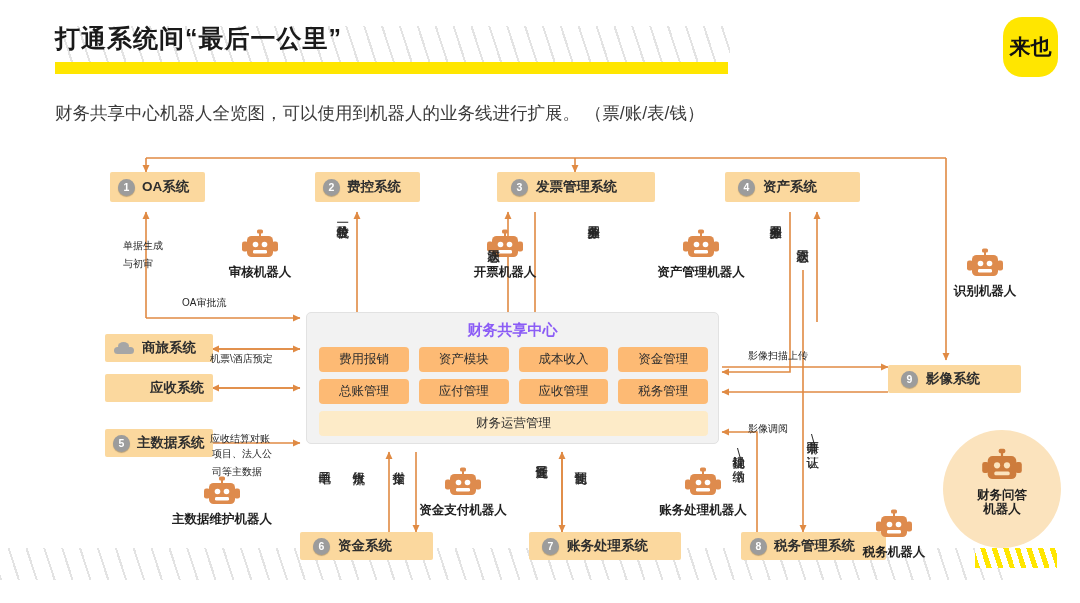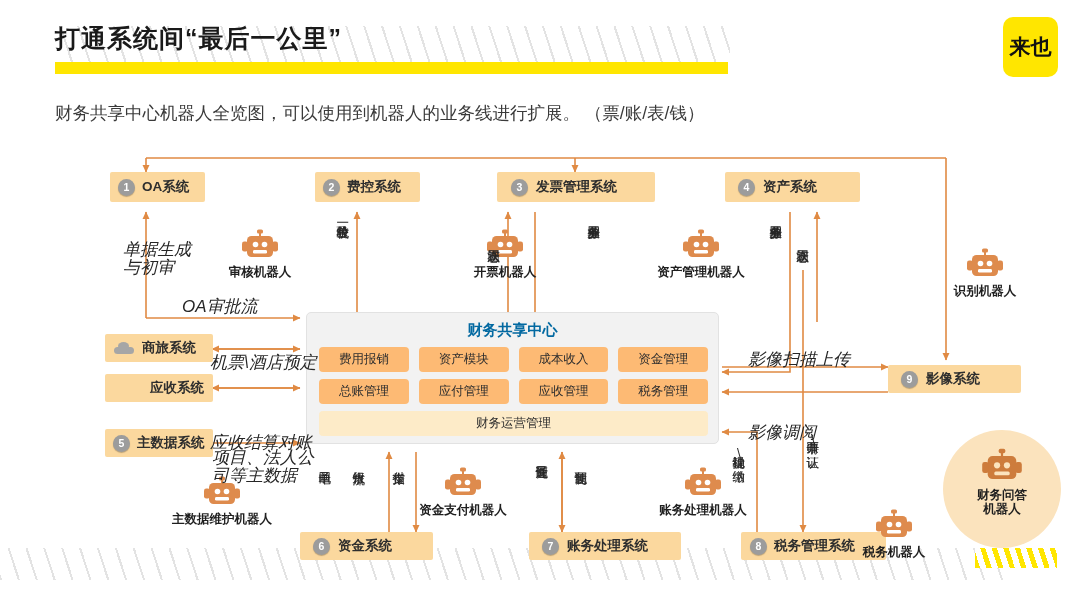--- a/index.html
+++ b/index.html
@@ -30,21 +30,21 @@
     white-space:nowrap;
   }
   #subtitle{
     position:absolute;left:55px;top:101px;
     font-size:17.5px;color:#3a3a3a;white-space:nowrap;
   }
 
   
   #logo{
     position:absolute;left:1003px;top:17px;width:55px;height:60px;
-    background:#ffe600;border-radius:10px;
+    background:#ffe600;border-radius:19px;
     display:flex;align-items:center;justify-content:center;
   }
   #logo-text{
     font-size:21px;font-weight:bold;color:#111;line-height:0.96;
     text-align:center;letter-spacing:0px;
   }
 
   
   #wires{position:absolute;left:0;top:0;width:1080px;height:603px;}
 
@@ -74,21 +74,21 @@
   }
 
   
   #hub{
     position:absolute;left:306px;top:312px;width:413px;height:132px;
     background:#f2f2f2;border:1px solid #e2e2e2;border-radius:5px;
     box-sizing:border-box;
   }
   #hub-title{
     position:absolute;left:0;top:8px;width:100%;text-align:center;
-    font-size:15px;font-weight:bold;color:#0369a1;
+    font-size:15px;font-weight:bold;color:#8b5cf6;
   }
   .hub-grid{position:absolute;left:12px;top:34px;width:389px;}
   .hub-row{display:flex;gap:10px;margin-bottom:7px;}
   .hub-cell{
     flex:1;height:25px;background:#fdba74;border-radius:4px;
     display:flex;align-items:center;justify-content:center;
     font-size:12.5px;color:#2e2e2e;
   }
   .hub-wide{
     height:25px;background:#fdebc8;border-radius:4px;
@@ -106,23 +106,22 @@
 
   
   #qa-circle{
     position:absolute;left:943px;top:430px;width:118px;height:118px;
     background:#fbe3bd;border-radius:50%;
   }
   #qa-robot{position:absolute;left:944px;top:448px;width:116px;text-align:center;}
 
   
   .elabel{
-    position:absolute;font-size:17px;color:#262626;white-space:nowrap;
+    position:absolute;font-size:10px;color:#262626;white-space:nowrap;
     line-height:1.18;
-    font-style:italic;
   }
   .vlabel{
     position:absolute;font-size:12.5px;color:#262626;
     writing-mode:vertical-rl;text-orientation:upright;
     line-height:1.02;letter-spacing:0px;
   }
 
   
   #slashes{
     position:absolute;left:975px;top:548px;width:82px;height:20px;

